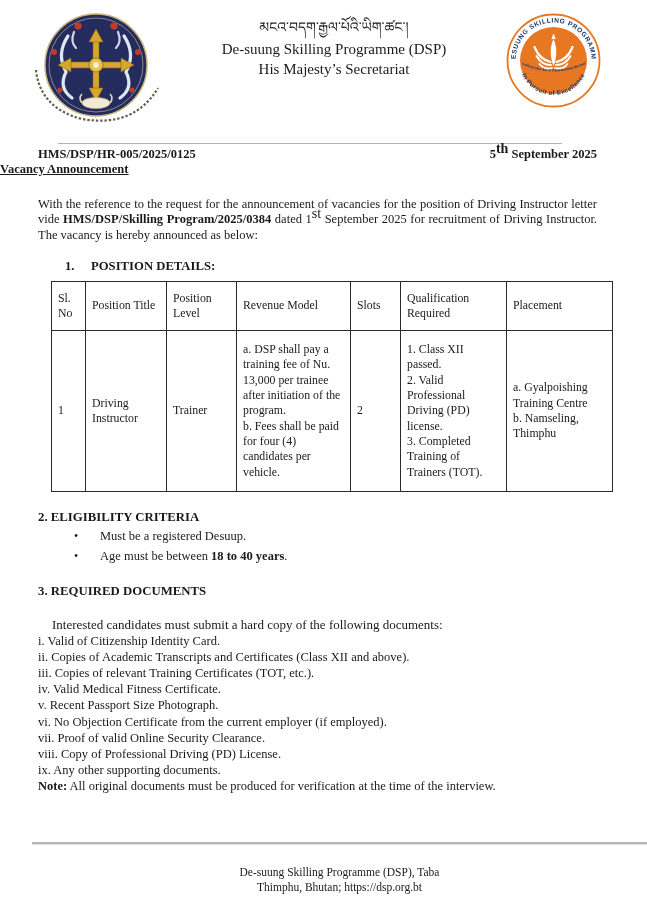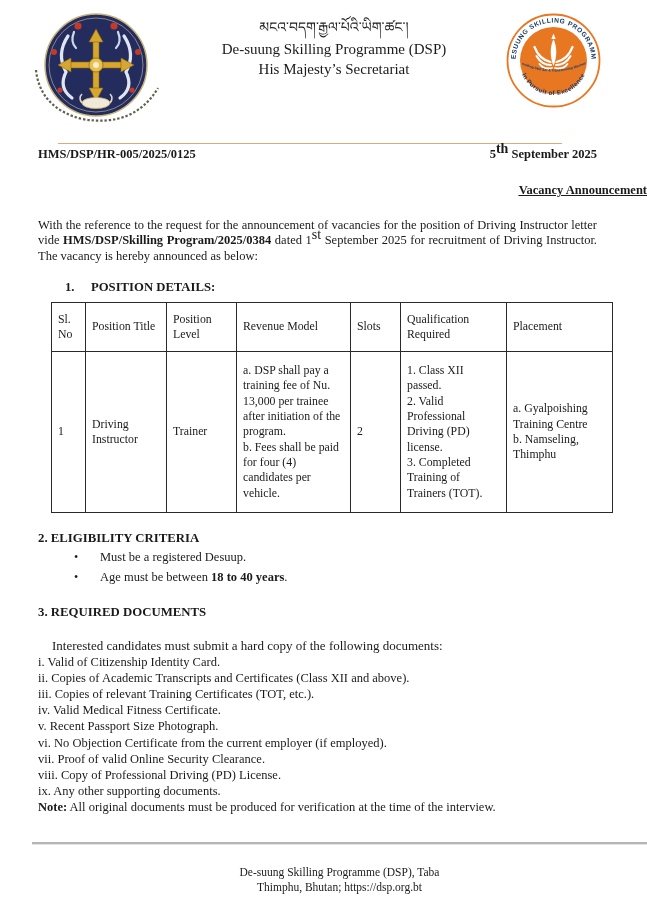--- a/index.html
+++ b/index.html
@@ -13,21 +13,21 @@
   .dz{font-size:14px;line-height:1.45;}
   .org-name{font-size:15px;line-height:1.3;margin-top:2px;}
   .org-sub{font-size:15px;line-height:1.3;}
   .badge-wrap{width:95px;flex:0 0 95px;margin-top:5px;}
 
   .ref-divider{margin:9px 85px 0 58px;border-top:1.5px solid #ddaa7c;}
   .ref-row{display:flex;justify-content:space-between;margin:3px 50px 0 38px;
     font-weight:bold;font-size:12.5px;}
   sup{font-size:14px;vertical-align:super;line-height:0;}
 
-  .doc-title{text-align:right;margin-top:21px;font-weight:bold;font-size:12.5px;text-decoration:underline;}
+  .doc-title{text-align:left;font-weight:bold;font-size:12.5px;text-decoration:underline;}
   .doc-title span{text-decoration:underline;}
 
   .intro{margin:20px 50px 0 38px;text-align:justify;font-size:12.5px;line-height:1.23;}
 
   .pos-heading{margin:16px 50px 0 65px;font-weight:bold;font-size:12.7px;}
   .pos-heading .num{display:inline-block;width:26px;}
 
   table{table-layout:fixed;width:561px;margin:7px 0 0 51px;border-collapse:collapse;
     font-size:11.8px;line-height:1.3;}
   th,td{border:1.2px solid #2a2a2a;padding:4px 6px;text-align:left;

